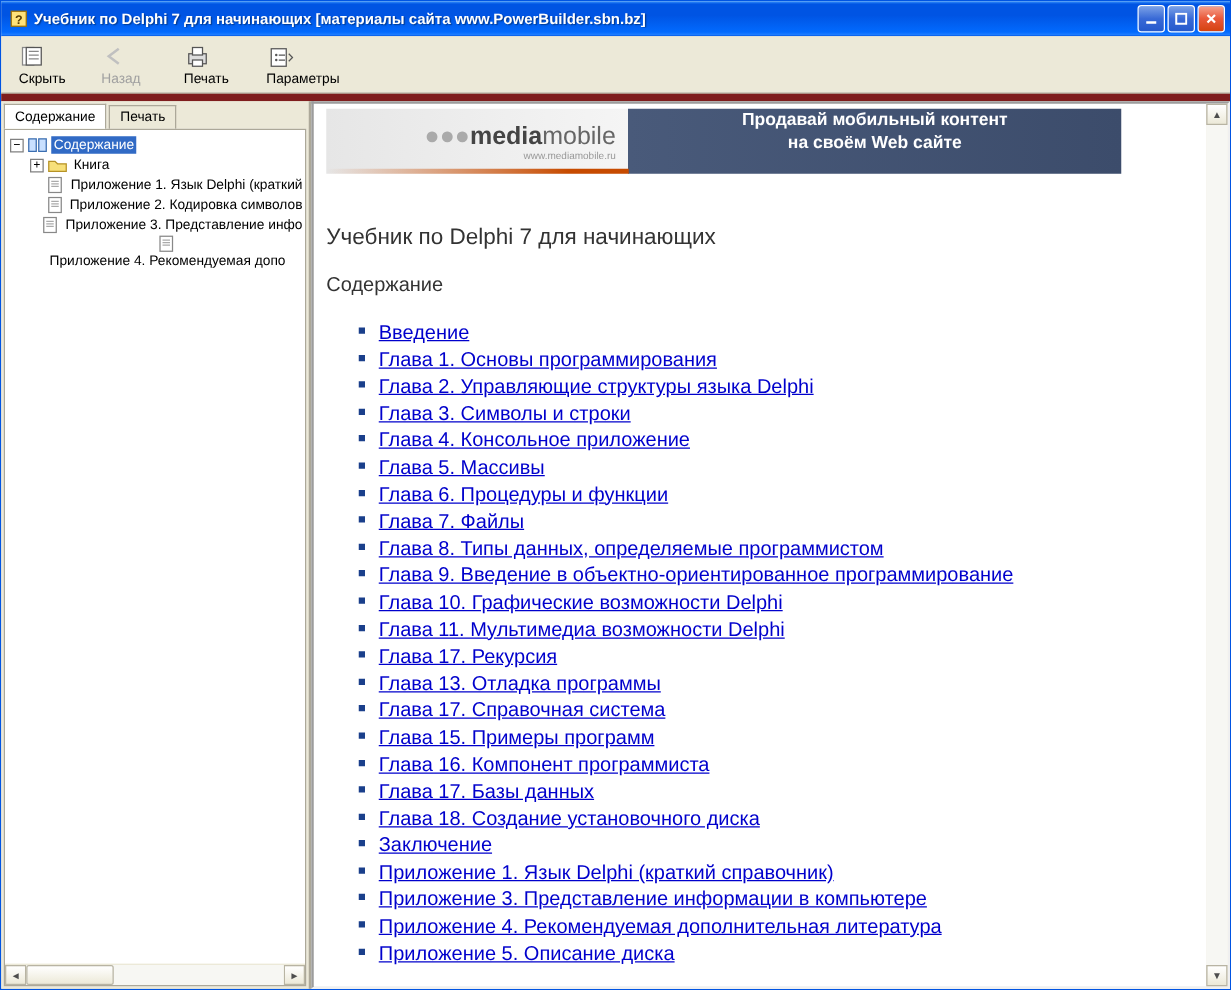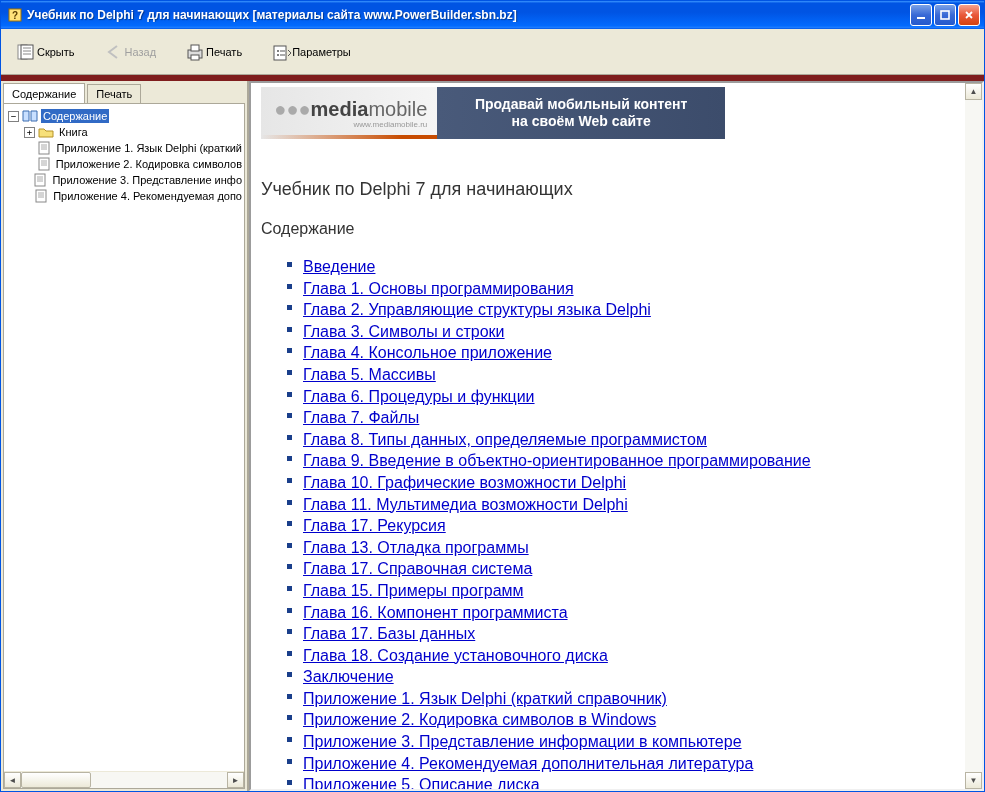--- a/index.html
+++ b/index.html
@@ -53,21 +53,21 @@
   .toolbar {
     height: 46px;
     background: #ece9d8;
     border-bottom: 1px solid #aca899;
     display: flex;
     align-items: center;
     gap: 16px;
     padding: 0 8px;
   }
   .tool-btn {
-    display: flex; flex-direction: row; align-items: center; justify-content: center;
+    display: flex; flex-direction: column; align-items: flex-start; justify-content: center;
     min-width: 50px;
     padding: 2px 6px;
     cursor: default;
     color: #000;
   }
   .tool-btn.disabled { color: #a0a0a0; }
   .tool-btn .icon-slot { height: 22px; display: flex; align-items: center; justify-content: center; }
   .tool-btn .tlabel { font-size: 11px; margin-top: 1px; }
   .main-area {
     flex: 1;
@@ -188,27 +188,26 @@
   }
   .content-scroll {
     flex: 1;
     overflow: hidden;
     position: relative;
   }
   .content-body {
     padding: 4px 10px 10px 10px;
   }
   .banner {
-    width: 464px;
+    width: 636px;
     height: 52px;
     background: linear-gradient(to right, #e6e6e6 0%, #f5f5f5 38%, #495a7a 38%, #3c4c6b 100%);
     position: relative;
     margin-bottom: 8px;
     display: flex;
-    align-items: center;
   }
   .banner::after{
     content:"";
     position:absolute; left:0; bottom:0; width:38%; height:4px;
     background: linear-gradient(to right, rgba(0,0,0,0) 0%, #c74b00 80%);
   }
   .banner .bleft {
     width: 38%;
     display: flex; align-items: center; justify-content: flex-end;
     padding-right: 10px;
@@ -425,21 +424,21 @@
           <div class="tree-row" style="padding-left:20px;">
             <span class="noexp"></span>
             <span class="ticon">
                 <svg width="14" height="14">
                   <rect x="2" y="1" width="10" height="12" fill="#fff" stroke="#888"></rect>
                   <path d="M4 4h6M4 6h6M4 8h6" stroke="#aaa"></path>
                 </svg>
               </span>
             <span class="tlabel">Приложение 3. Представление инфо</span>
           </div>
-          <div class="tree-row" style="padding-left:20px;">
+          <div class="tree-row" style="padding-left:20px;flex-direction:column;">
             <span class="noexp"></span>
             <span class="ticon">
                 <svg width="14" height="14">
                   <rect x="2" y="1" width="10" height="12" fill="#fff" stroke="#888"></rect>
                   <path d="M4 4h6M4 6h6M4 8h6" stroke="#aaa"></path>
                 </svg>
               </span>
             <span class="tlabel">Приложение 4. Рекомендуемая допо</span>
           </div>
 
@@ -493,21 +492,20 @@
               <li><a href="#">Глава 11. Мультимедиа возможности Delphi</a></li>
               <li><a href="#">Глава 17. Рекурсия</a></li>
               <li><a href="#">Глава 13. Отладка программы</a></li>
               <li><a href="#">Глава 17. Справочная система</a></li>
               <li><a href="#">Глава 15. Примеры программ</a></li>
               <li><a href="#">Глава 16. Компонент программиста</a></li>
               <li><a href="#">Глава 17. Базы данных</a></li>
               <li><a href="#">Глава 18. Создание установочного диска</a></li>
               <li><a href="#">Заключение</a></li>
               <li><a href="#">Приложение 1. Язык Delphi (краткий справочник)</a></li>
-              <li><a href="#">Приложение 2. Кодировка символов в Windows</a></li>
               <li><a href="#">Приложение 3. Представление информации в компьютере</a></li>
               <li><a href="#">Приложение 4. Рекомендуемая дополнительная литература</a></li>
               <li><a href="#">Приложение 5. Описание диска</a></li>
             </ul>
         </div>
       </div>
       <div class="vscroll">
         <div class="arrow">▲</div>
         <div class="track"></div>
         <div class="arrow">▼</div>

